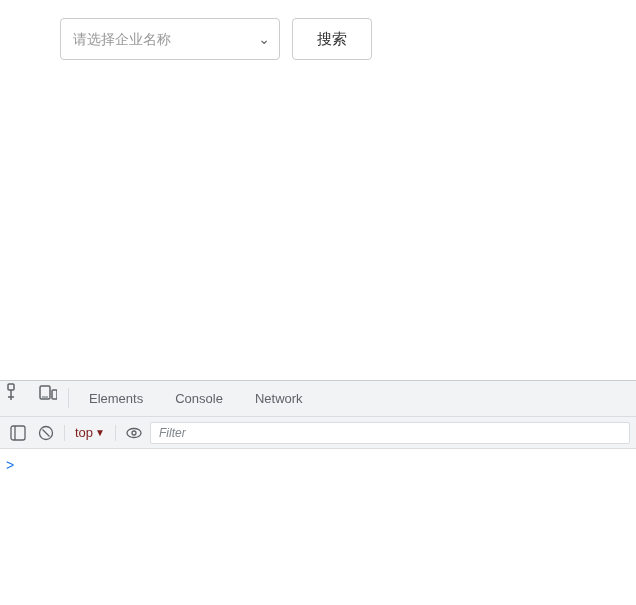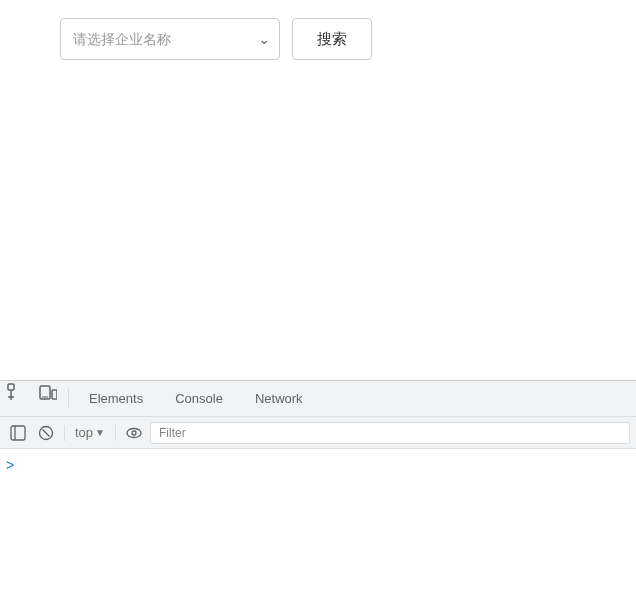--- a/index.html
+++ b/index.html
@@ -151,21 +151,21 @@
 
     .console-btn {
       height: 24px;
       display: flex;
       align-items: center;
       justify-content: center;
       background: none;
       border: none;
       cursor: pointer;
       border-radius: 3px;
-      color: #737373;
+      color: #7f1d1d;
       font-size: 13px;
       padding: 0 4px;
       gap: 2px;
     }
 
     .console-btn .arrow-down {
       font-size: 10px;
     }
 
     .console-divider {
@@ -179,20 +179,21 @@
       flex: 1;
       height: 22px;
       border: none;
       background: #fff;
       border: 1px solid #dadce0;
       border-radius: 2px;
       padding: 0 8px;
       font-size: 12px;
       color: #333;
       outline: none;
+      font-style: italic;
     }
 
     .filter-input::placeholder {
       color: #80868b;
     }
 
     
     .console-content {
       flex: 1;
       background: #fff;

